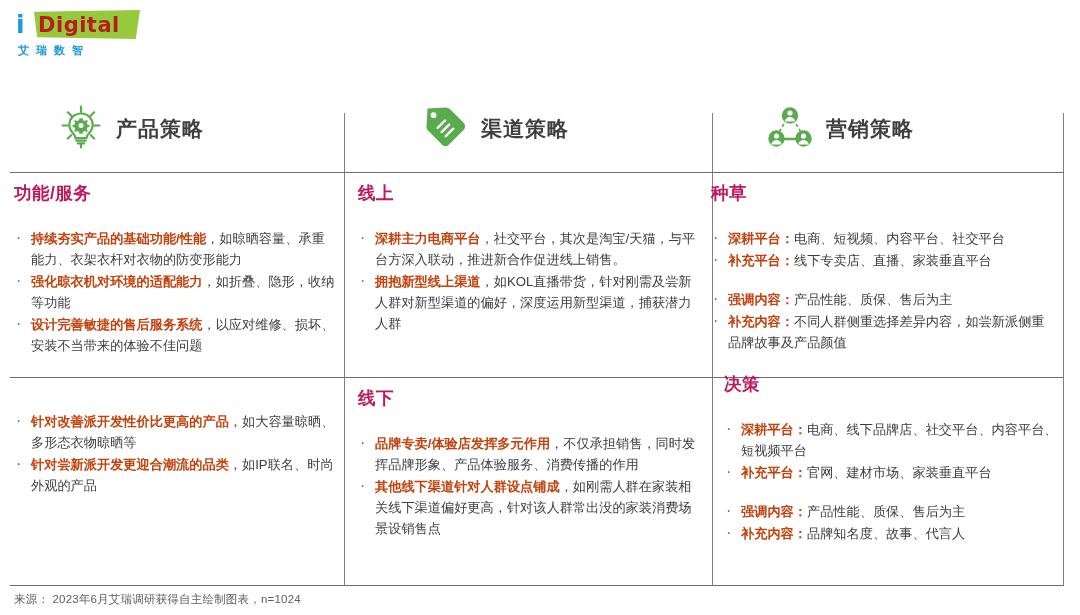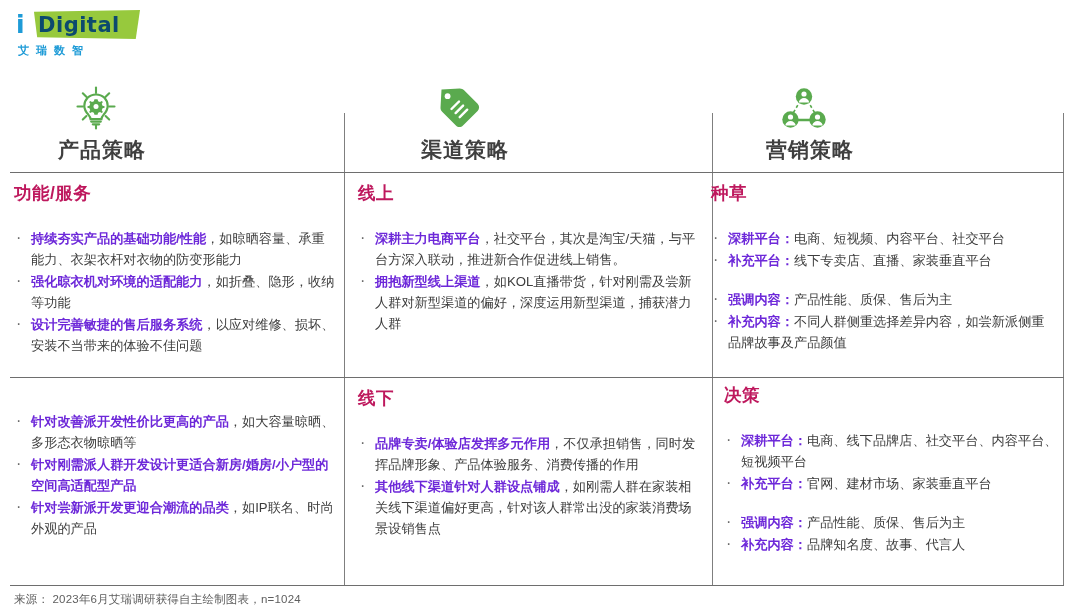--- a/index.html
+++ b/index.html
@@ -50,21 +50,21 @@
     color: #1e9bd7;
     font-family: "DejaVu Sans", sans-serif;
     line-height: 26px;
   }
   .logo-word {
     position: absolute;
     left: 24px;
     top: 3px;
     font-size: 21px;
     font-weight: bold;
-    color: #0c4a6e;
+    color: #b91c1c;
     letter-spacing: 0.5px;
     line-height: 24px;
     font-family: "DejaVu Sans", sans-serif;
   }
   .logo-cn {
     position: absolute;
     left: 4px;
     top: 33px;
     font-size: 11px;
     color: #1e9bd7;
@@ -91,21 +91,20 @@
     left: 0;
     top: 84px;
     width: 1080px;
     height: 89px;
   }
   .col-header {
     position: absolute;
     display: flex;
     align-items: center;
     height: 89px;
-    flex-direction: column;
   }
   .col-header .icon {
     flex: 0 0 auto;
     margin-right: 12px;
     display: block;
   }
   .col-header .title {
     font-size: 21px;
     font-weight: bold;
     color: #3f3f3f;
@@ -139,21 +138,21 @@
   }
   .bullet::before {
     content: "·";
     position: absolute;
     left: 2px;
     top: -1px;
     font-size: 16px;
     color: #6b6b6b;
     line-height: 21px;
   }
-  .bullet b { font-weight: bold; color: #6d28d9; }
+  .bullet b { font-weight: bold; color: #c2410c; }
 
   
   .footer {
     position: absolute;
     left: 14px;
     top: 592px;
     font-size: 11.5px;
     color: #5e5e5e;
     letter-spacing: 0.2px;
   }
@@ -277,34 +276,33 @@
     </div>
     <div class="bullets gap-group">
       <div class="bullet"><b>强调内容：</b><span>产品性能、质保、售后为主</span></div>
       <div class="bullet"><b>补充内容：</b><span>不同人群侧重选择差异内容，如尝新派侧重品牌故事及产品颜值</span></div>
     </div>
   </div>
 
   <div class="cell" style="left:14px; top:387px; width:322px;">
     <div class="bullets">
       <div class="bullet"><b>针对改善派开发性价比更高的产品</b><span>，如大容量晾晒、多形态衣物晾晒等</span></div>
-      <div class="bullet"><b>针对刚需派人群开发设计更适合新房/婚房/小户型的空间高适配型产品</b><span></span></div>
       <div class="bullet"><b>针对尝新派开发更迎合潮流的品类</b><span>，如IP联名、时尚外观的产品</span></div>
     </div>
   </div>
 
   <div class="cell" style="left:358px; top:387px; width:342px;">
     <div class="cell-title">线下</div>
     <div class="bullets">
       <div class="bullet"><b>品牌专卖/体验店发挥多元作用</b><span>，不仅承担销售，同时发挥品牌形象、产品体验服务、消费传播的作用</span></div>
       <div class="bullet"><b>其他线下渠道针对人群设点铺成</b><span>，如刚需人群在家装相关线下渠道偏好更高，针对该人群常出没的家装消费场景设销售点</span></div>
     </div>
   </div>
 
-  <div class="cell" style="left:724px; top:384px; width:340px;">
+  <div class="cell" style="left:724px; top:373px; width:340px;">
     <div class="cell-title">决策</div>
     <div class="bullets">
       <div class="bullet"><b>深耕平台：</b><span>电商、线下品牌店、社交平台、内容平台、短视频平台</span></div>
       <div class="bullet"><b>补充平台：</b><span>官网、建材市场、家装垂直平台</span></div>
     </div>
     <div class="bullets gap-group">
       <div class="bullet"><b>强调内容：</b><span>产品性能、质保、售后为主</span></div>
       <div class="bullet"><b>补充内容：</b><span>品牌知名度、故事、代言人</span></div>
     </div>
   </div>

